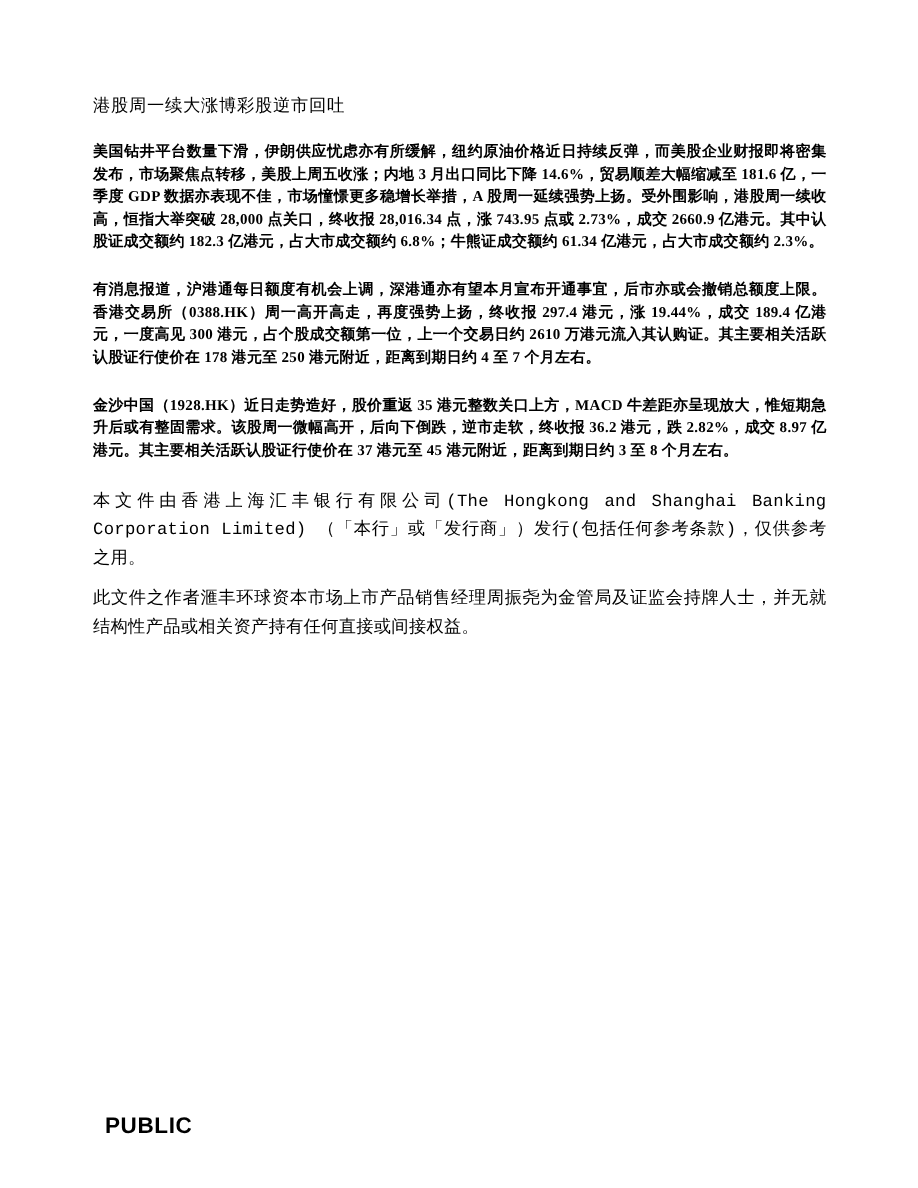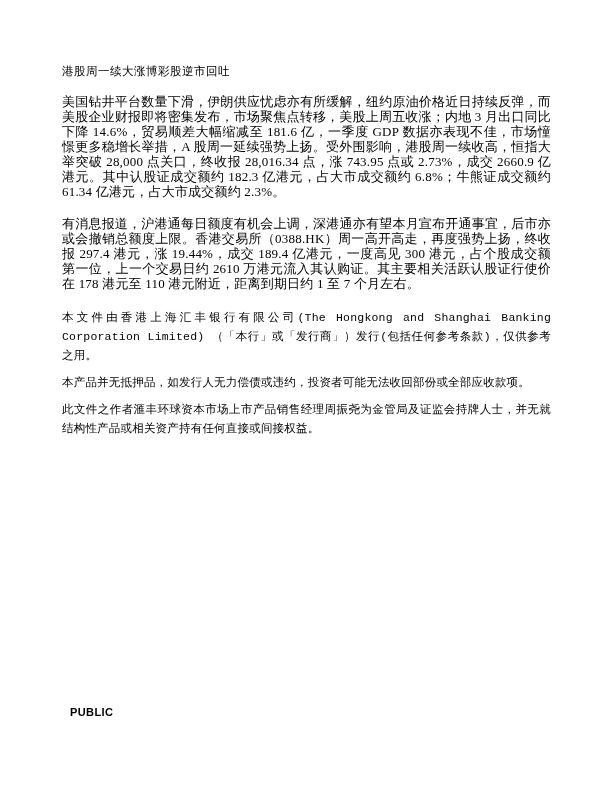--- a/index.html
+++ b/index.html
@@ -24,63 +24,64 @@
     width: 489px;
   }
   .doc-title {
     font-size: 11.5px;
     line-height: 15px;
     margin: 0 0 15px 0;
     font-weight: normal;
     letter-spacing: 0.5px;
   }
   p.body-para {
-    font-size: 13px;
+    font-size: 10px;
     line-height: 15px;
     margin: 0 0 17px 0;
     text-align: justify;
     letter-spacing: 0.2px;
+    font-weight: bold;
   }
   p.disc-para {
     font-size: 11.5px;
     line-height: 19px;
     margin: 0 0 8px 0;
     text-align: justify;
     letter-spacing: 0.2px;
     font-family: Liberation Mono, monospace;
   }
   .footer-label {
     position: absolute;
     left: 70px;
-    top: 706px;
+    top: 742px;
     font-family: "Liberation Sans", "DejaVu Sans", sans-serif;
     font-weight: bold;
-    font-size: 11px;
+    font-size: 15px;
     letter-spacing: 0.4px;
     color: #000000;
   }
 </style>
 </head>
 <body>
 
 <div class="page">
   <div class="content">
 
     <p class="doc-title">港股周一续大涨博彩股逆市回吐</p>
 
     <p class="body-para">美国钻井平台数量下滑，伊朗供应忧虑亦有所缓解，纽约原油价格近日持续反弹，而美股企业财报即将密集发布，市场聚焦点转移，美股上周五收涨；内地 3 月出口同比下降 14.6%，贸易顺差大幅缩减至 181.6 亿，一季度 GDP 数据亦表现不佳，市场憧憬更多稳增长举措，A 股周一延续强势上扬。受外围影响，港股周一续收高，恒指大举突破 28,000 点关口，终收报 28,016.34 点，涨 743.95 点或 2.73%，成交 2660.9 亿港元。其中认股证成交额约 182.3 亿港元，占大市成交额约 6.8%；牛熊证成交额约 61.34 亿港元，占大市成交额约 2.3%。</p>
 
-    <p class="body-para">有消息报道，沪港通每日额度有机会上调，深港通亦有望本月宣布开通事宜，后市亦或会撤销总额度上限。香港交易所（0388.HK）周一高开高走，再度强势上扬，终收报 297.4 港元，涨 19.44%，成交 189.4 亿港元，一度高见 300 港元，占个股成交额第一位，上一个交易日约 2610 万港元流入其认购证。其主要相关活跃认股证行使价在 178 港元至 110 港元附近，距离到期日约 1 至 7 个月左右。</p>
+    <p class="body-para">有消息报道，沪港通每日额度有机会上调，深港通亦有望本月宣布开通事宜，后市亦或会撤销总额度上限。香港交易所（0388.HK）周一高开高走，再度强势上扬，终收报 297.4 港元，涨 19.44%，成交 189.4 亿港元，一度高见 300 港元，占个股成交额第一位，上一个交易日约 2610 万港元流入其认购证。其主要相关活跃认股证行使价在 178 港元至 250 港元附近，距离到期日约 4 至 7 个月左右。</p>
 
 
+    <p class="body-para">金沙中国（1928.HK）近日走势造好，股价重返 35 港元整数关口上方，MACD 牛差距亦呈现放大，惟短期急升后或有整固需求。该股周一微幅高开，后向下倒跌，逆市走软，终收报 36.2 港元，跌 2.82%，成交 8.97 亿港元。其主要相关活跃认股证行使价在 37 港元至 45 港元附近，距离到期日约 3 至 8 个月左右。</p>
 
     <p class="disc-para">本文件由香港上海汇丰银行有限公司(The Hongkong and Shanghai Banking Corporation Limited) （「本行」或「发行商」）发行(包括任何参考条款)，仅供参考之用。</p>
 
 
-    <p class="disc-para">本产品并无抵押品，如发行人无力偿债或违约，投资者可能无法收回部份或全部应收款项。</p>
 
 
     <p class="disc-para">此文件之作者滙丰环球资本市场上市产品销售经理周振尧为金管局及证监会持牌人士，并无就结构性产品或相关资产持有任何直接或间接权益。</p>
 
   </div>
 
   <div class="footer-label">PUBLIC</div>
 </div>
 
 </body></html>

